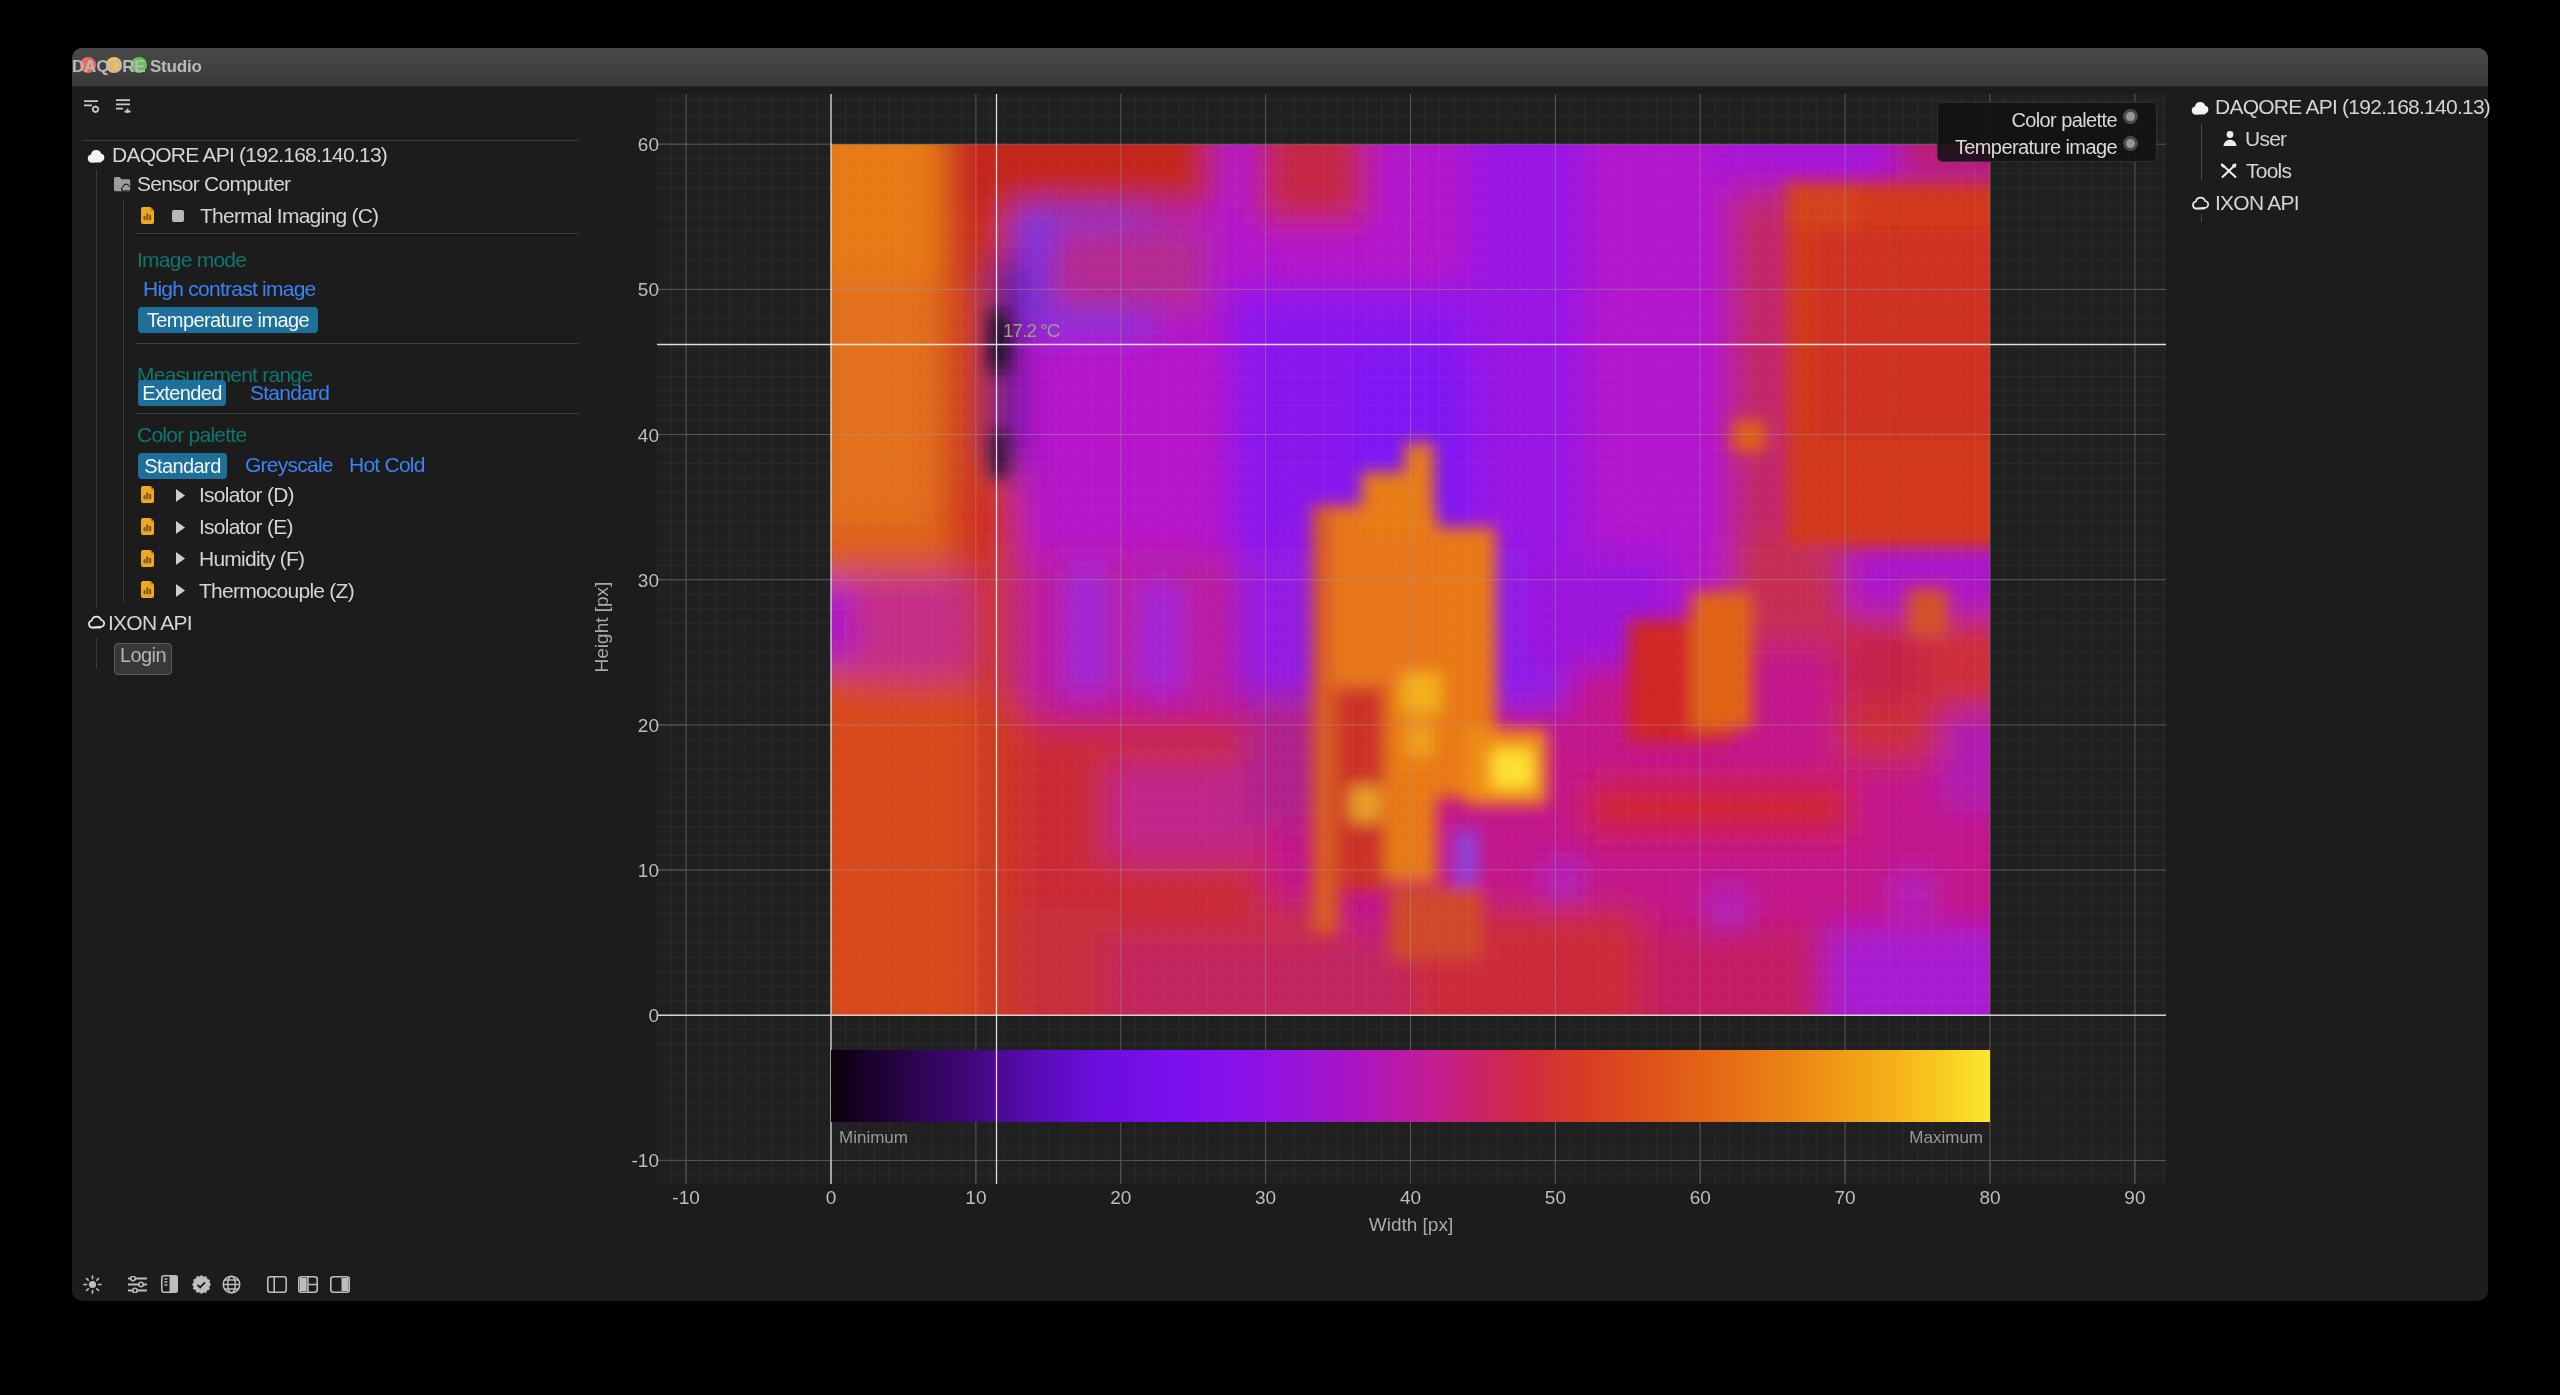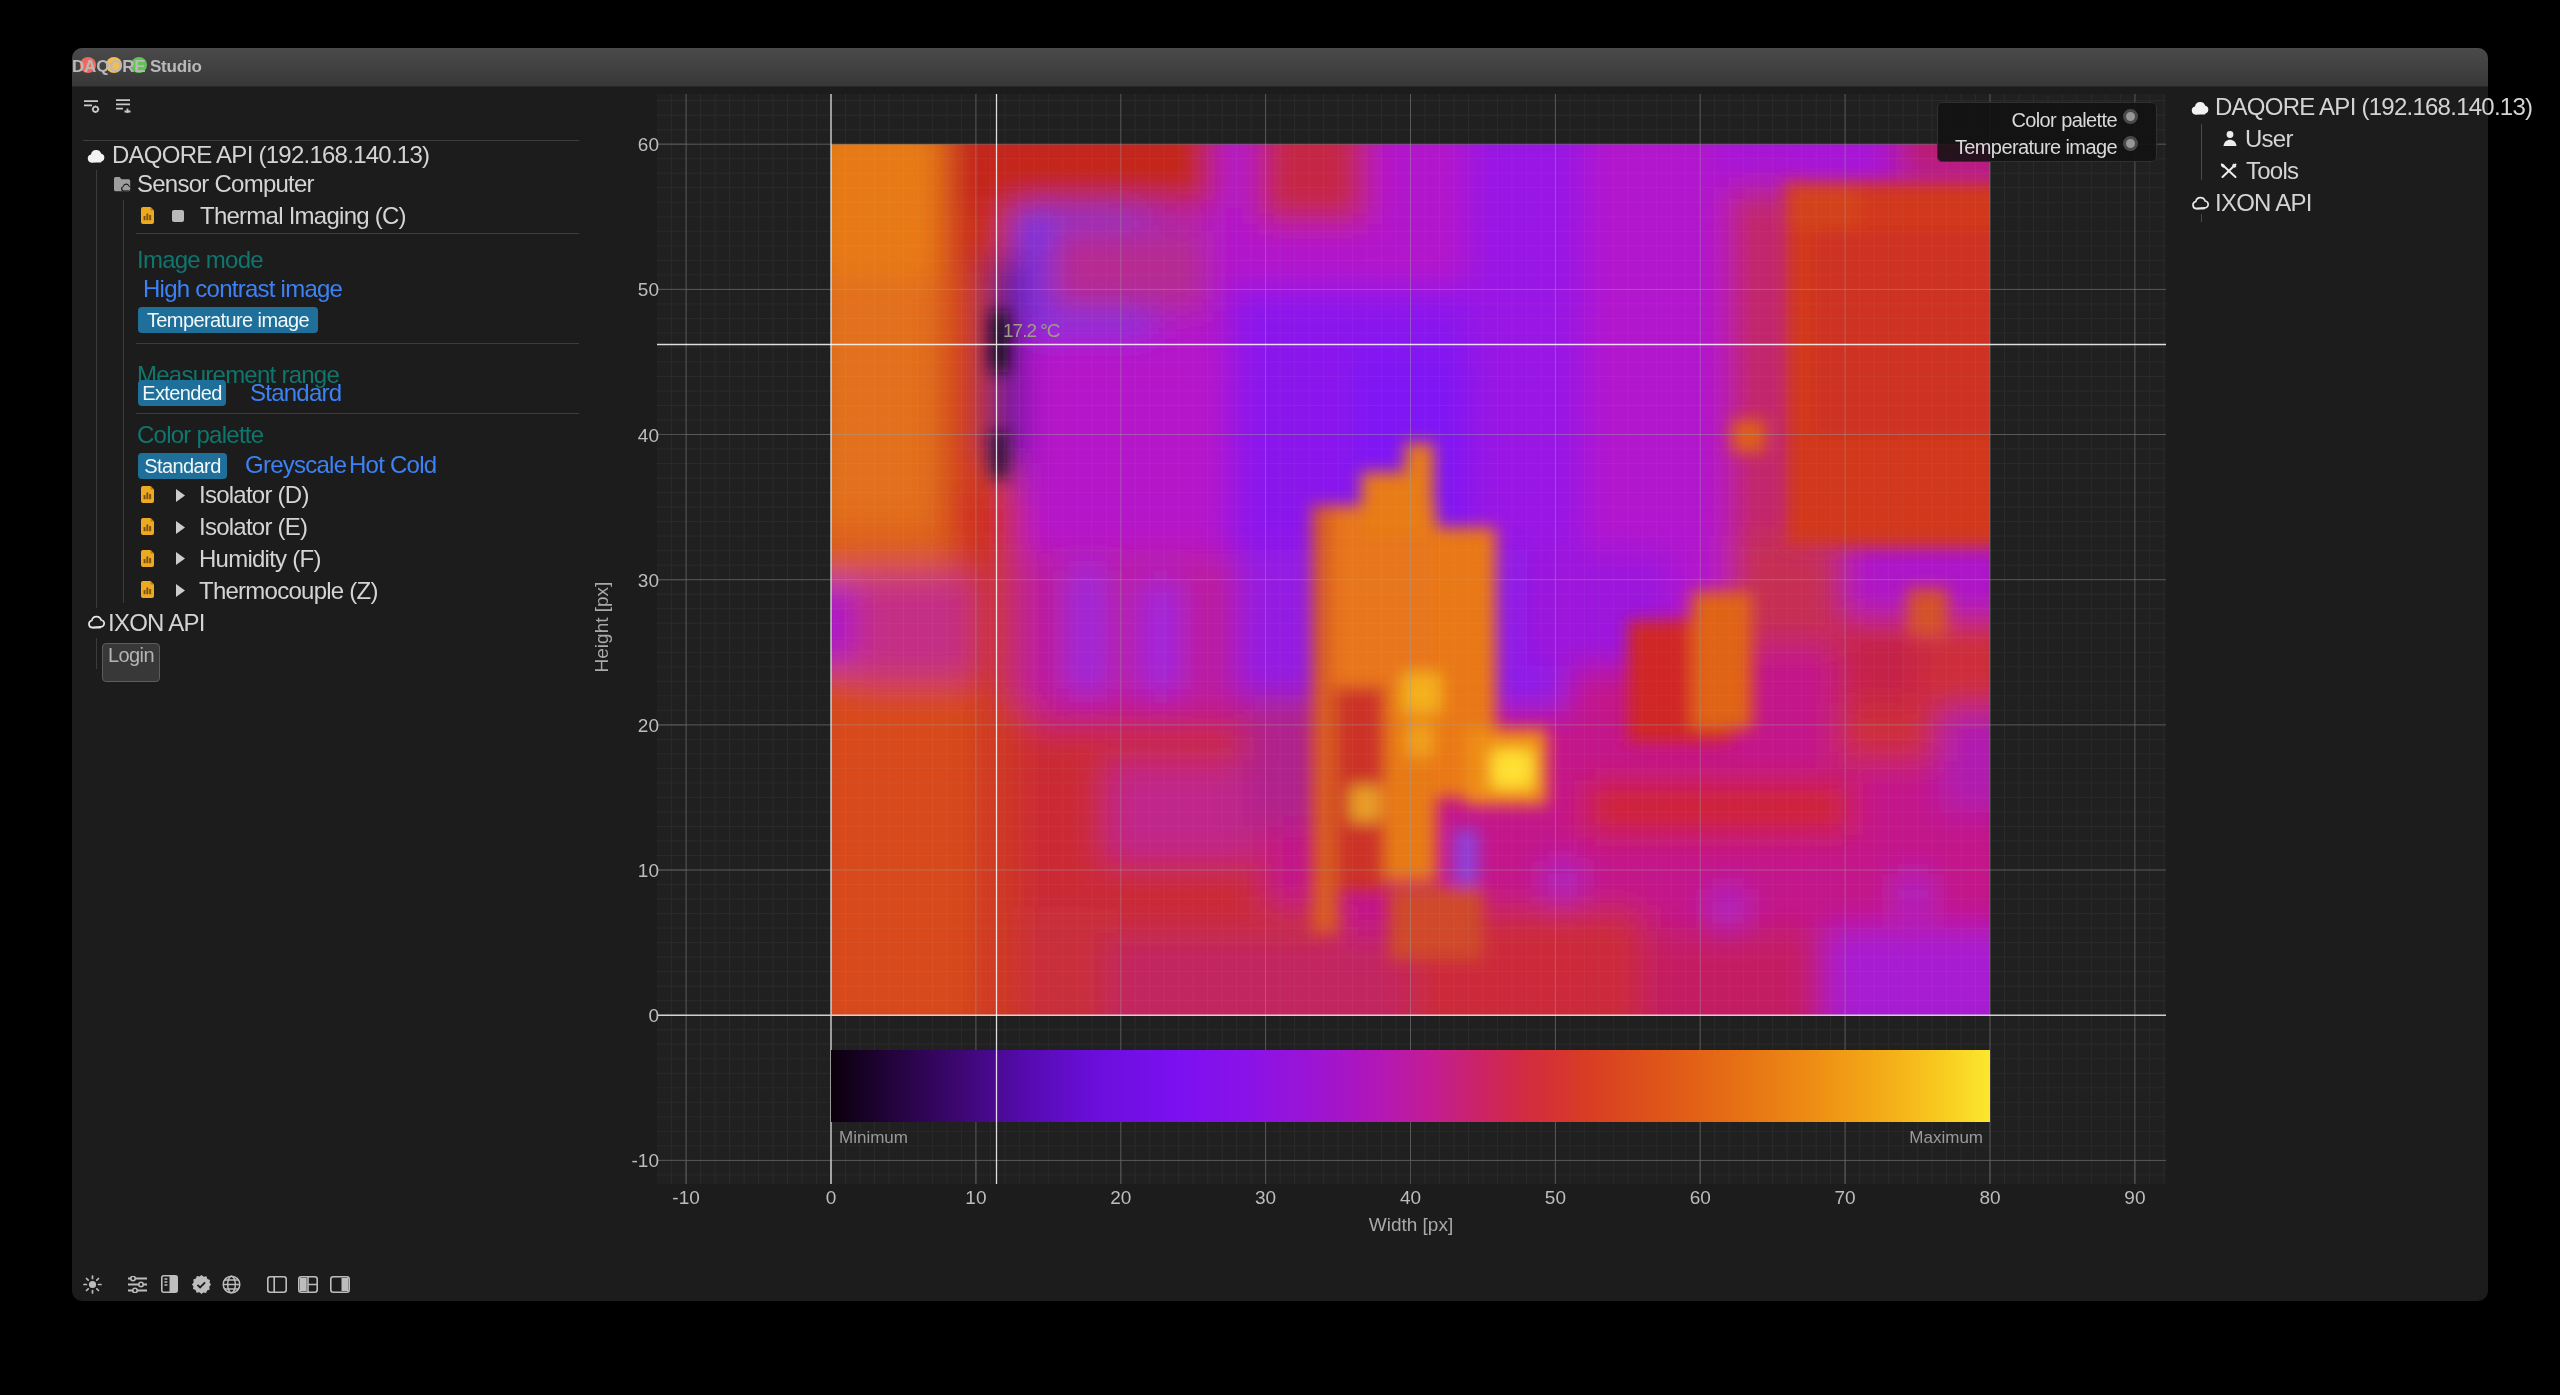--- a/index.html
+++ b/index.html
@@ -3,21 +3,21 @@
 <style>
 *{margin:0;padding:0;box-sizing:border-box}
 html,body{width:2560px;height:1395px;background:#000;overflow:hidden;
  font-family:"Liberation Sans",sans-serif;}
 .abs{position:absolute}
 .win{position:absolute;left:72px;top:48px;width:2416px;height:1253px;
  background:#1c1c1c;border-radius:10px;overflow:hidden;}
 .tl{position:absolute;top:9px;width:16px;height:16px;border-radius:50%}
 .title{position:absolute;top:57px;left:0;width:100%;text-align:left;
  font-size:17px;line-height:20px;font-weight:bold;color:#b9b9b9;letter-spacing:-0.2px}
-.t{position:absolute;white-space:pre;color:#d4d4d4;font-size:24px;line-height:22px;letter-spacing:-0.75px}
+.t{position:absolute;white-space:pre;color:#d4d4d4;font-size:21px;line-height:22px;letter-spacing:-0.75px}
 .lbl{color:#0f766e}
 .dim{color:#3b82f6}
 .chip{position:absolute;background:#1f6f9b;border-radius:4px;color:#f2f8fa;
  font-size:20px;line-height:26px;letter-spacing:-0.6px;text-align:center}
 .sep{position:absolute;height:1px;background:#3d3d3d}
 .vln{position:absolute;width:1px;background:#3c3c3c}
 .login{position:absolute;background:#383838;border:1px solid #5c5c5c;border-radius:4px;
  color:#b5b5b5;font-size:20px;line-height:23px;letter-spacing:-0.6px;text-align:center}
 .leg{position:absolute;left:1937px;top:102px;width:220px;height:60px;
  background:rgba(17,17,17,0.88);border:1px solid #303030;border-radius:5px;}
@@ -203,21 +203,21 @@
 <div class="sep" style="left:136px;top:413px;width:443px"></div>
 <div class="t lbl" style="left:137px;top:424px">Color palette</div>
 <div class="chip" style="left:138px;top:453px;width:89px">Standard</div>
 <div class="t dim" style="left:245px;top:454px">Greyscale</div>
 <div class="t dim" style="left:349px;top:454px">Hot Cold</div>
 <div class="t" style="left:199px;top:484px">Isolator (D)</div>
 <div class="t" style="left:199px;top:516px">Isolator (E)</div>
 <div class="t" style="left:199px;top:548px">Humidity (F)</div>
 <div class="t" style="left:199px;top:580px">Thermocouple (Z)</div>
 <div class="t" style="left:108px;top:612px">IXON API</div>
-<div class="login" style="left:102px;top:643px;width:58px;height:39px">Login</div>
+<div class="login" style="left:114px;top:643px;width:58px;height:32px">Login</div>
 <div class="vln" style="left:96px;top:170px;height:438px"></div>
 <div class="vln" style="left:96px;top:638px;height:31px"></div>
 <div class="vln" style="left:123px;top:200px;height:403px"></div>
 <div class="t" style="left:2215px;top:96px">DAQORE API (192.168.140.13)</div>
 <div class="vln" style="left:2201px;top:124px;height:56px;background:#4a4a4a"></div>
 <div class="t" style="left:2245px;top:128px">User</div>
 <div class="t" style="left:2246px;top:160px">Tools</div>
 <div class="t" style="left:2215px;top:192px">IXON API</div>
 <div class="vln" style="left:2201px;top:214px;height:8px;background:#4a4a4a"></div>
 <div class="leg"></div>

